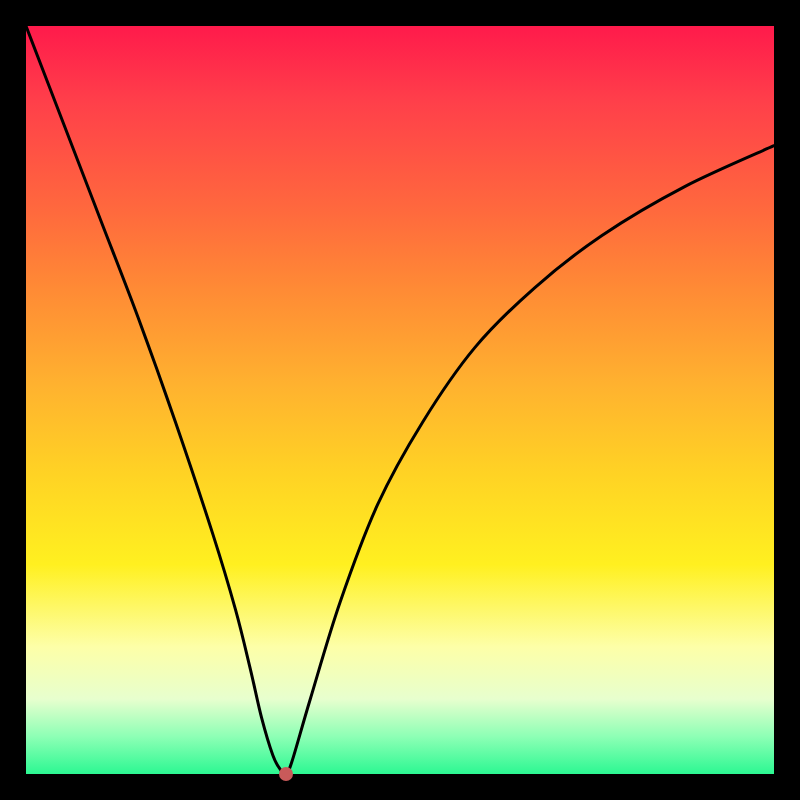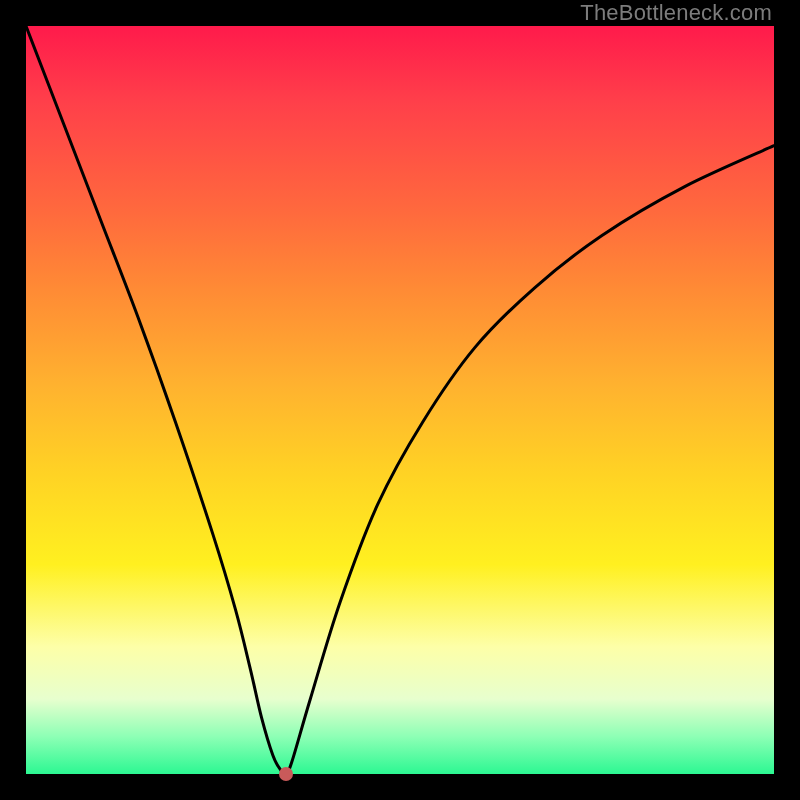--- a/index.html
+++ b/index.html
@@ -73,14 +73,13 @@
 
   <div class="plot-area">
 
     <svg class="curve" viewBox="0 0 748 748" preserveAspectRatio="none">
       <path id="curve-path" d="M 0,0 C 6.233333333333333,16.206666666666667 24.93333333333333,64.82666666666668 37.4,97.24000000000001 C 49.86666666666667,129.65333333333334 62.33333333333333,162.0666666666667 74.8,194.48000000000002 C 87.26666666666667,226.89333333333335 99.73333333333333,258.06000000000006 112.2,291.72 C 124.66666666666667,325.38 137.13333333333333,360.2866666666667 149.6,396.44 C 162.06666666666666,432.5933333333333 177.02666666666667,477.4733333333333 187,508.64 C 196.97333333333333,539.8066666666666 203.2066666666667,561 209.44000000000003,583.44 C 215.67333333333335,605.8800000000001 220.0366666666667,625.2033333333334 224.4,643.28 C 228.76333333333332,661.3566666666666 231.88,677.5633333333333 235.62,691.9 C 239.36,706.2366666666667 243.72333333333333,720.698 246.84,729.3 C 249.95666666666668,737.9019999999999 252.20066666666668,740.3953333333333 254.32000000000002,743.512 C 256.43933333333337,746.6286666666666 257.68600000000004,749.122 259.55600000000004,748 C 261.42600000000004,746.878 261.426,749.2466666666667 265.53999999999996,736.78 C 269.65399999999994,724.3133333333333 276.13666666666666,700.0033333333333 284.24,673.2 C 292.34333333333336,646.3966666666668 302.93999999999994,608.3733333333333 314.15999999999997,575.96 C 325.38,543.5466666666667 337.8466666666667,508.64000000000004 351.56,478.72 C 365.2733333333333,448.8 380.23333333333335,422.62 396.44,396.44 C 412.64666666666665,370.26 430.1,344.08000000000004 448.8,321.64000000000004 C 467.5,299.20000000000005 487.4466666666667,280.5 508.64000000000004,261.8 C 529.8333333333334,243.10000000000002 551.0266666666668,226.27000000000007 575.96,209.44000000000005 C 600.8933333333333,192.61000000000004 629.5666666666667,175.77999999999994 658.24,160.81999999999994 C 686.9133333333333,145.85999999999993 733.04,126.5366666666667 748,119.68000000000006" fill="none" stroke="#000000" stroke-width="3" stroke-linejoin="round" stroke-linecap="round"></path>
     </svg>
 
     <div class="dot" id="min-dot" style="left: 259.556px; top: 748px; background: rgb(201, 90, 90);"></div>
   </div>
 
-  <div class="watermark">TheBottleneck.com</div>
 </div>
 
 </body></html>

